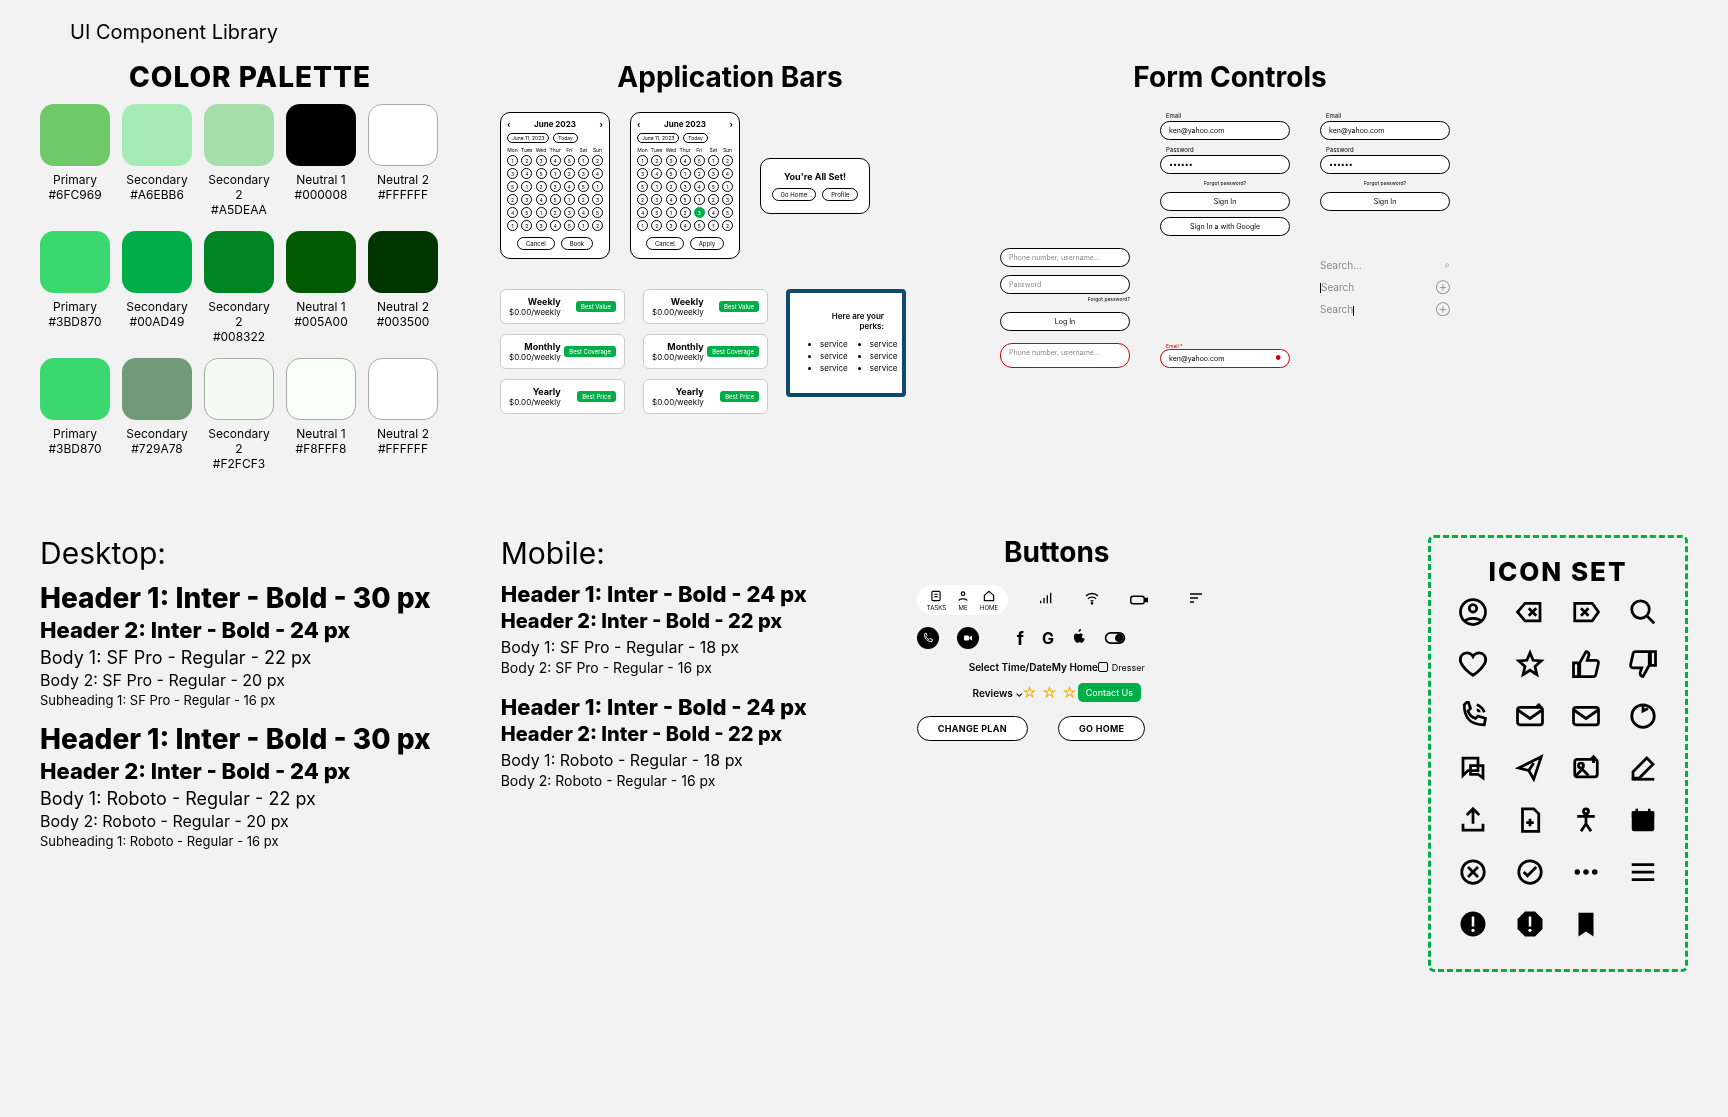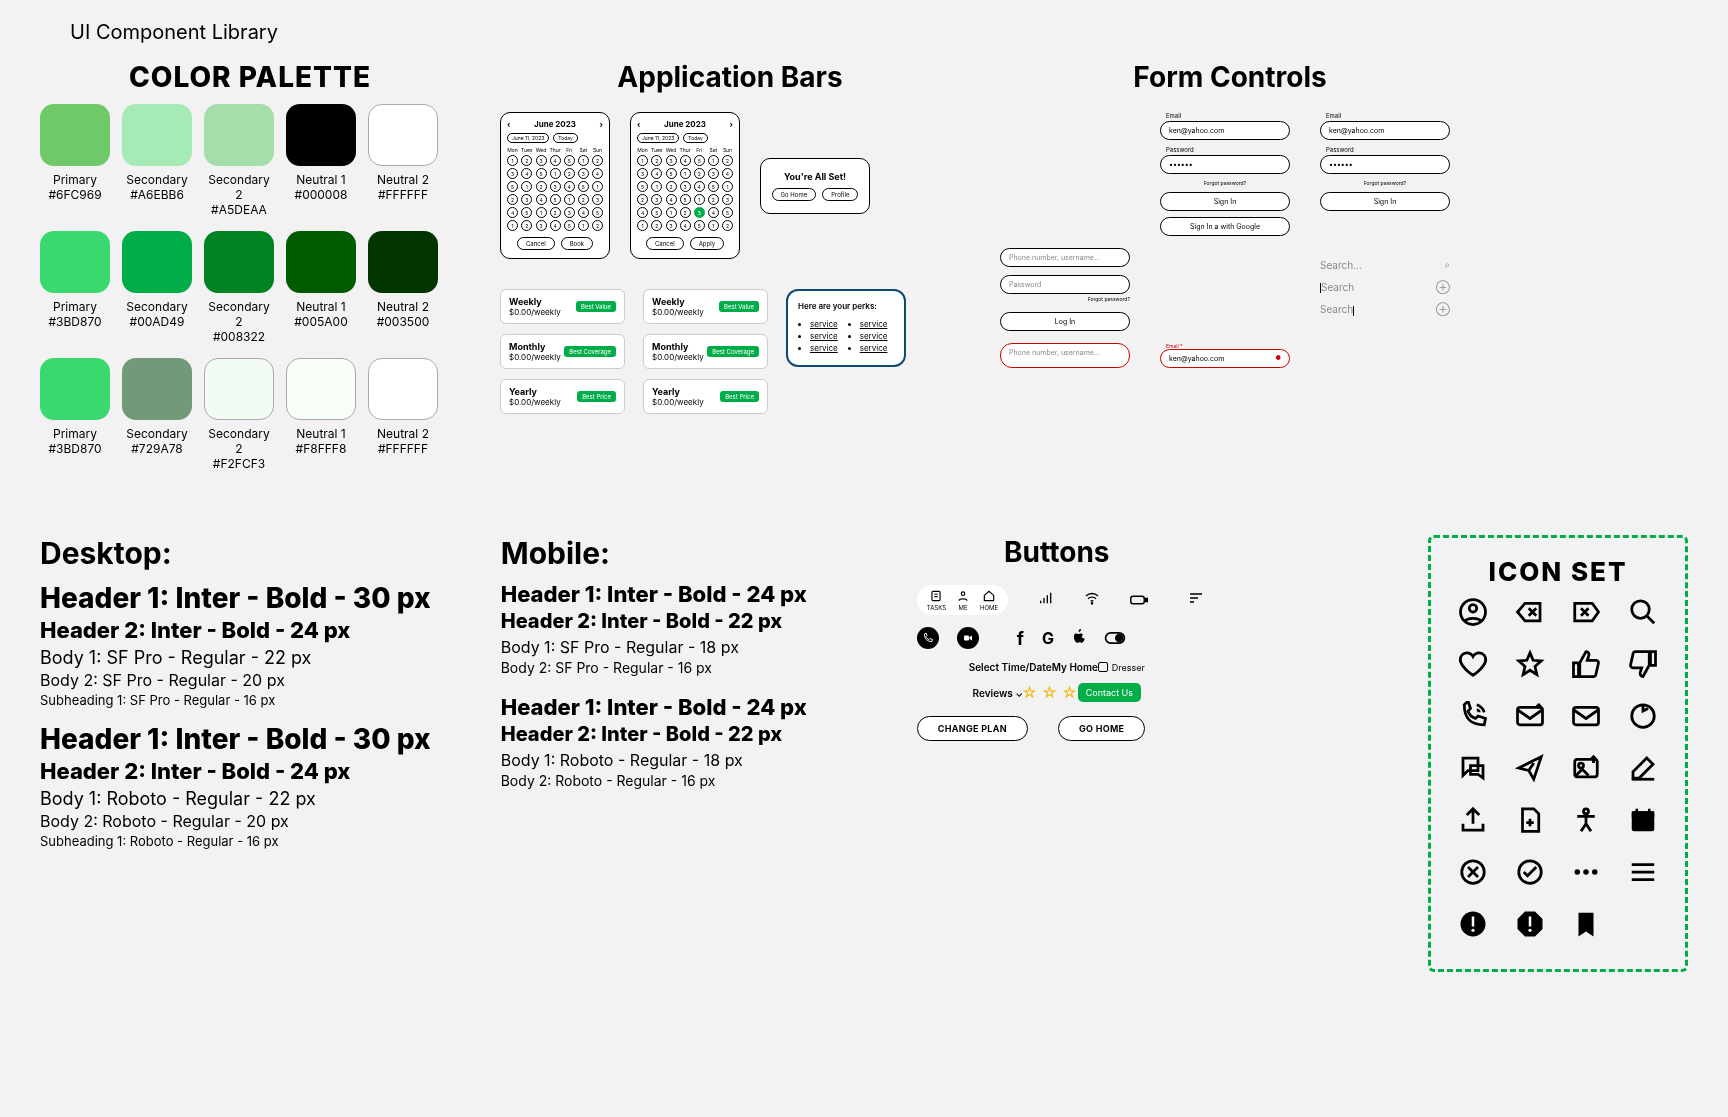--- a/index.html
+++ b/index.html
@@ -45,53 +45,53 @@
   .dot { width:11px; height:11px; border:1px solid #000; border-radius:50%; display:flex; align-items:center; justify-content:center; font-size:5px; margin:auto;}
   .dot.sel { background:#00AD49; color:#fff; border-color:#00AD49;}
   .cal-btns { display:flex; gap:6px; justify-content:center;}
   .mini-pill { border:1px solid #000; border-radius:10px; padding:2px 8px; font-size:6px;}
 
   .allset { width:110px; border:1px solid #000; border-radius:10px; background:#fff; padding:12px 10px; font-size:8px; }
   .allset .t { font-weight:700; font-size:9px; text-align:center; margin-bottom:6px;}
   .allset .row { display:flex; gap:6px; justify-content:center;}
   .allset .btn { border:1px solid #000; border-radius:8px; padding:2px 8px; font-size:6px;}
 
-  .plan-row { display:flex; gap:18px; margin-top:30px; align-items:flex-start;}
+  .plan-row { display:flex; gap:18px; margin-top:30px; align-items:flex-start;text-align:right;}
   .plans { display:flex; flex-direction:column; gap:10px;}
   .plan-card { width:125px; border:1px solid #ccc; border-radius:6px; background:#fff; padding:6px 8px; display:flex; justify-content:space-between; align-items:center;}
   .pc-left { font-size:8px;}
   .pc-title { font-weight:700; font-size:9px;}
   .badge { background:#00AD49; color:#fff; font-size:6px; padding:2px 5px; border-radius:3px;}
 
-  .perks { width:120px; border:2px solid #0c4a6e; border-radius:12px; background:#fff; padding:10px; font-size:8px;}
+  .perks { width:120px; border:4px solid #0c4a6e; border-radius:4px; background:#fff; padding:18px; font-size:8px;}
   .perks-t { font-weight:600; margin-bottom:6px; font-size:8px;}
   .perks-cols { display:flex; gap:10px;}
   .perks ul { margin:0; padding-left:12px;}
-  .perks li { margin:2px 0;text-decoration:underline;}
+  .perks li { margin:2px 0;}
 
   
   .forms-col { flex: 0 0 460px; }
   .forms-grid { display:grid; grid-template-columns: 130px 130px 130px; gap:12px 30px; font-size:8px;}
   .fitem .lab { font-size:6px; margin-bottom:2px; padding-left:6px;}
   .pill-input { border:1px solid #000; border-radius:12px; padding:4px 8px; font-size:7px; background:#fff;}
   .pill-input.placeholder { color:#888;}
   .pill-btn { border:1px solid #000; border-radius:12px; padding:4px 8px; font-size:7px; background:#fff; text-align:center;}
   .tiny-link { font-size:5px; text-align:right; margin-top:2px;}
   .pill-input.err { border-color:#c00;}
   .err-dot::after { content:"●"; color:#c00; float:right; font-size:6px;}
 
   .search-group { margin-top:10px; display:flex; flex-direction:column; gap:10px;}
   .search-line { display:flex; justify-content:space-between; align-items:center; font-size:10px; color:#888;}
   .search-line .q { font-size:10px;}
   .search-line .plus { font-size:10px;}
   .cursor-bar { display:inline-block; width:1px; height:10px; background:#000; vertical-align:middle;}
 
   
   .type-row { display:flex; gap:70px; margin-top:50px; align-items:flex-start;}
-  .type-col h2 { margin:0 0 10px; font-size:30px; font-weight:700;}
+  .type-col h2 { margin:0 0 10px; font-size:30px; font-weight:400;}
   .h1l { font-weight:800; font-size:28px; margin:6px 0 0;}
   .h2l { font-weight:800; font-size:22px; margin:2px 0 4px;}
   .bline { font-size:18px; margin:2px 0;}
   .bline2 { font-size:16px; margin:2px 0;}
   .subline { font-size:13px; margin:2px 0 14px;}
 
   
   .buttons-sec { width:280px; margin-left:40px;}
   .buttons-sec .title { font-size:28px; font-weight:700; text-align:center; margin-bottom:16px;}
   .nav-chip { display:inline-flex; gap:10px; background:#fff; border-radius:16px; padding:4px 10px; font-size:6px; align-items:center;}

